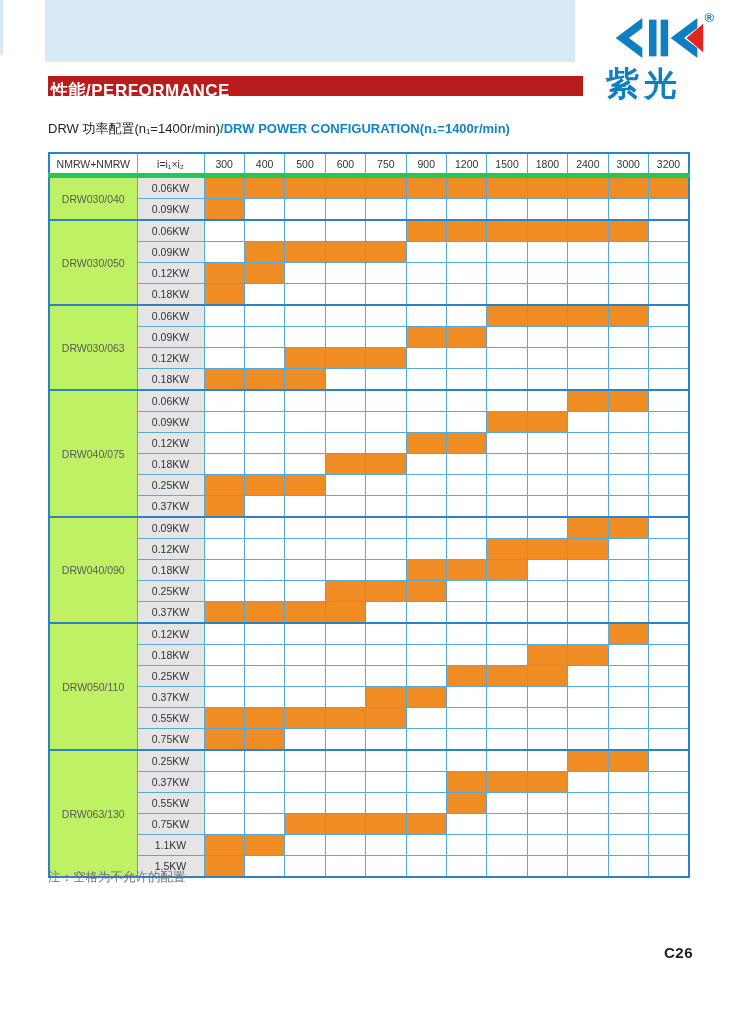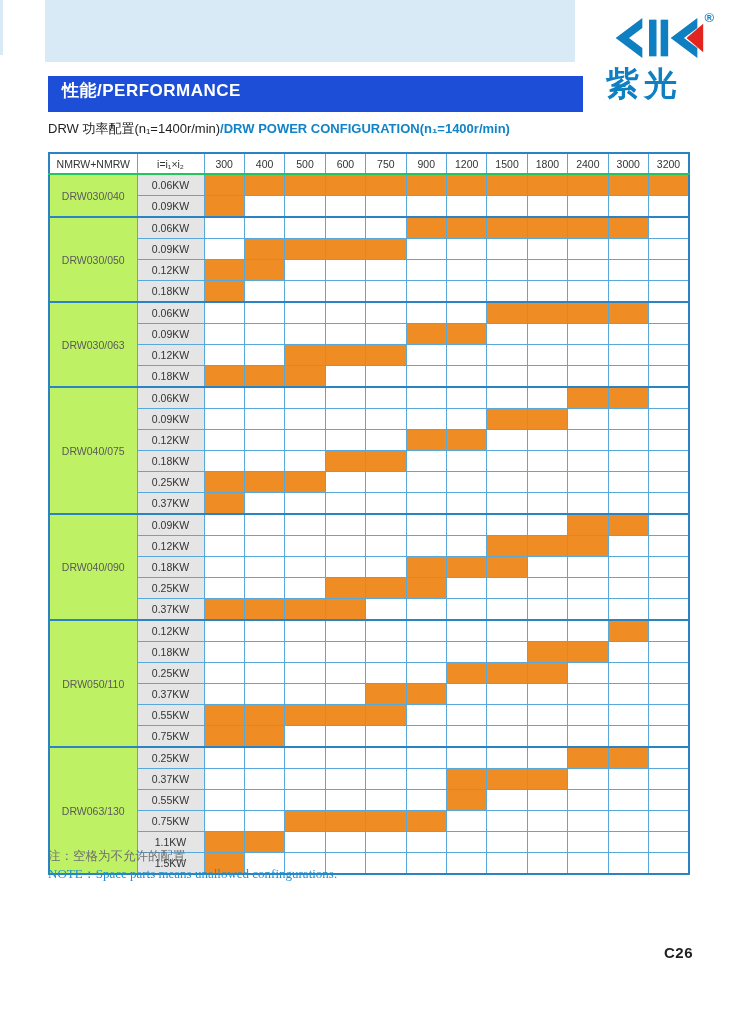--- a/index.html
+++ b/index.html
@@ -12,49 +12,49 @@
   .top-lightblue { position:absolute; left:45px; top:0; width:530px; height:62px; background:#d9eaf7; }
 
   
   .logo { position:absolute; left:596px; top:14px; width:120px; }
   .logo-mark { position:relative; padding-left:8px; }
   .logo-reg { position:absolute; right:2px; top:-4px; font-size:13px; font-weight:bold; color:#0e7fc1; }
   .logo-word { margin-top:1px; padding-left:10px; font-size:33px; font-weight:bold; color:#0e7fc1; letter-spacing:5px; line-height:34px; white-space:nowrap; }
 
   
   .banner {
-    position:absolute; left:48px; top:76px; width:535px; height:36px;
-    background:#1d4ed8; color:#ffffff; font-weight:bold; font-size:17px;
-    line-height:30px; padding-left:14px; box-sizing:border-box; letter-spacing:0.5px;
+    position:absolute; left:48px; top:76px; width:535px; height:20px;
+    background:#b91c1c; color:#ffffff; font-weight:bold; font-size:17px;
+    line-height:30px; padding-left:3px; box-sizing:border-box; letter-spacing:0.5px;
   }
 
   
   .title { position:absolute; left:48px; top:120px; font-size:13px; white-space:nowrap; }
   .title .cn { color:#232323; }
   .title .en { color:#1283c6; font-weight:bold; }
 
   
   .cfg-table {
     position:absolute; left:48px; top:152px; width:642px;
     border-collapse:collapse; table-layout:fixed;
     border:2px solid #2b83c4;
   }
   .cfg-table th, .cfg-table td {
     border:1px solid #56a9da; font-size:10.5px; text-align:center;
     vertical-align:middle; padding:0; height:20px; overflow:hidden; white-space:nowrap;
   }
-  .cfg-table thead th { font-weight:normal; color:#333333; height:19px; border-bottom:2px solid #22c55e; background:#ffffff; }
+  .cfg-table thead th { font-weight:normal; color:#333333; height:19px; border-bottom:5px solid #22c55e; background:#ffffff; }
   .cfg-table td.model { color:#5a5a5a; background:#bef264; }
   .cfg-table td.power { color:#333333; background:#e5e5e5; }
   .cfg-table td.pct { background:#ffffff; }
   .cfg-table td.pct.on { background:#ef8c23; }
   .cfg-table tr.group-first > td { border-top:2px solid #2b83c4; }
 
   
-  .notes { position:absolute; left:48px; top:848px;font-family:Liberation Serif, serif; }
+  .notes { position:absolute; left:48px; top:869px; }
   .note-cn { color:#707070; font-size:12.5px; line-height:16px; }
   .note-en { color:#1e90cc; font-size:13px; line-height:19px; }
 
   .pageno { position:absolute; left:652px; top:944px; font-weight:bold; font-size:15px; color:#1f1f1f; letter-spacing:0.5px;margin-left:12px; }
 </style>
 </head>
 <body>
 
 <div class="page">
 
@@ -617,18 +617,17 @@
           <td class="pct"></td>
           <td class="pct"></td>
           <td class="pct"></td>
           <td class="pct"></td>
         </tr>
       </tbody>
     </table>
 
   <div class="notes">
     <div class="note-cn">注：空格为不允许的配置</div>
-    <div class="note-en">NOTE：Space parts means unallowed confingurations.</div>
   </div>
 
   <div class="pageno">C26</div>
 
 </div>
 
 </body></html>

